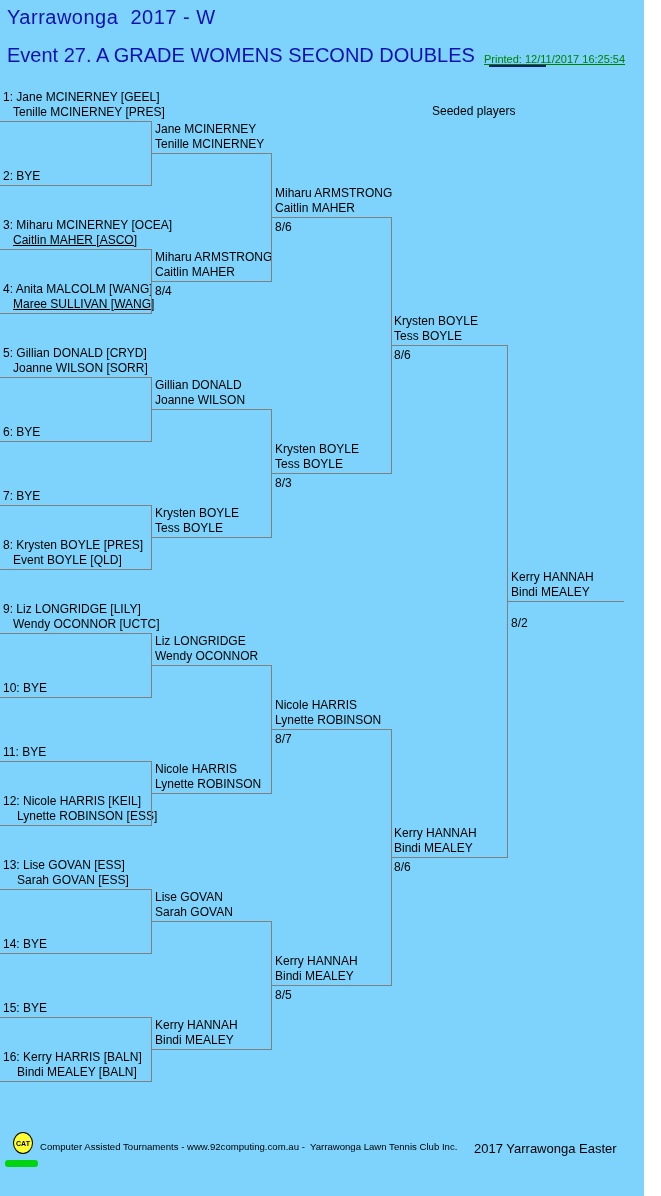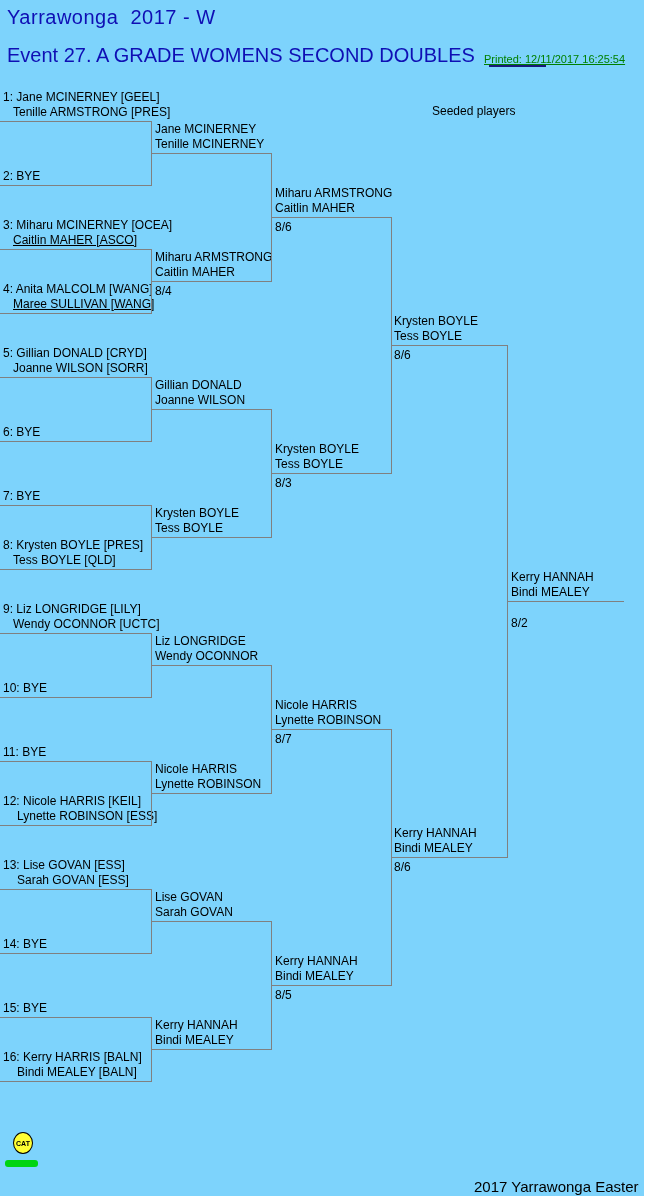--- a/index.html
+++ b/index.html
@@ -43,56 +43,55 @@
   }
   .logo-bar {
     position:absolute; left:5px; top:1160px; width:33px; height:7px;
     background:#00d411; border-radius:3px;
   }
   .credit {
     position:absolute; left:40px; top:1141px; font-size:9.6px; color:#000;
     white-space:pre;
   }
   .footer-event {
-    position:absolute; left:474px; top:1141px; font-size:15px; color:#000;
+    position:absolute; left:474px; top:1141px; font-size:13px; color:#000;
     white-space:pre;
-    margin-top:37px;
   }
 </style>
 </head>
 <body>
 
 <div class="page">
   <div class="title">Yarrawonga  2017 - W</div>
   <div class="event">Event 27. A GRADE WOMENS SECOND DOUBLES</div>
   <div class="printed">Printed: 12/11/2017 16:25:54</div>
   <div class="event-underline"></div>
   <div class="seeded">Seeded players</div>
 
   <div id="bracket">
       <div class="t" style="left: 3px; top: 90px;">1: Jane MCINERNEY [GEEL]</div>
-      <div class="t" style="left: 13px; top: 105px;">Tenille ARMSTRONG [PRES]</div>
+      <div class="t" style="left: 13px; top: 105px;">Tenille MCINERNEY [PRES]</div>
       <div class="hline" style="left: 0px; top: 121px; width: 152px;"></div>
       <div class="t" style="left: 3px; top: 169px;">2: BYE</div>
       <div class="hline" style="left: 0px; top: 185px; width: 152px;"></div>
       <div class="t" style="left: 3px; top: 218px;">3: Miharu MCINERNEY [OCEA]</div>
       <div class="t" style="left: 13px; top: 233px; text-decoration: underline;">Caitlin MAHER [ASCO]</div>
       <div class="hline" style="left: 0px; top: 249px; width: 152px;"></div>
       <div class="t" style="left: 3px; top: 282px;">4: Anita MALCOLM [WANG]</div>
       <div class="t" style="left: 13px; top: 297px; text-decoration: underline;">Maree SULLIVAN [WANG]</div>
       <div class="hline" style="left: 0px; top: 313px; width: 152px;"></div>
       <div class="t" style="left: 3px; top: 346px;">5: Gillian DONALD [CRYD]</div>
       <div class="t" style="left: 13px; top: 361px;">Joanne WILSON [SORR]</div>
       <div class="hline" style="left: 0px; top: 377px; width: 152px;"></div>
       <div class="t" style="left: 3px; top: 425px;">6: BYE</div>
       <div class="hline" style="left: 0px; top: 441px; width: 152px;"></div>
       <div class="t" style="left: 3px; top: 489px;">7: BYE</div>
       <div class="hline" style="left: 0px; top: 505px; width: 152px;"></div>
       <div class="t" style="left: 3px; top: 538px;">8: Krysten BOYLE [PRES]</div>
-      <div class="t" style="left: 13px; top: 553px;">Tess BOYLE [QLD]</div>
+      <div class="t" style="left: 13px; top: 553px;">Event BOYLE [QLD]</div>
       <div class="hline" style="left: 0px; top: 569px; width: 152px;"></div>
       <div class="t" style="left: 3px; top: 602px;">9: Liz LONGRIDGE [LILY]</div>
       <div class="t" style="left: 13px; top: 617px;">Wendy OCONNOR [UCTC]</div>
       <div class="hline" style="left: 0px; top: 633px; width: 152px;"></div>
       <div class="t" style="left: 3px; top: 681px;">10: BYE</div>
       <div class="hline" style="left: 0px; top: 697px; width: 152px;"></div>
       <div class="t" style="left: 3px; top: 745px;">11: BYE</div>
       <div class="hline" style="left: 0px; top: 761px; width: 152px;"></div>
       <div class="t" style="left: 3px; top: 794px;">12: Nicole HARRIS [KEIL]</div>
       <div class="t" style="left: 17px; top: 809px;">Lynette ROBINSON [ESS]</div>
@@ -174,14 +173,15 @@
       <div class="t" style="left: 511px; top: 585px;">Bindi MEALEY</div>
       <div class="hline" style="left: 508px; top: 601px; width: 116px;"></div>
       <div class="t" style="left: 511px; top: 616px;">8/2</div>
       <div class="vline" style="left: 507px; top: 345px; height: 513px;"></div>
     </div>
 
   <div class="cat-logo">
     <span>CAT</span>
   </div>
   <div class="logo-bar"></div>
+  <div class="credit">Computer Assisted Tournaments - www.92computing.com.au -  Yarrawonga Lawn Tennis Club Inc.</div>
   <div class="footer-event">2017 Yarrawonga Easter</div>
 </div>
 
 </body></html>

